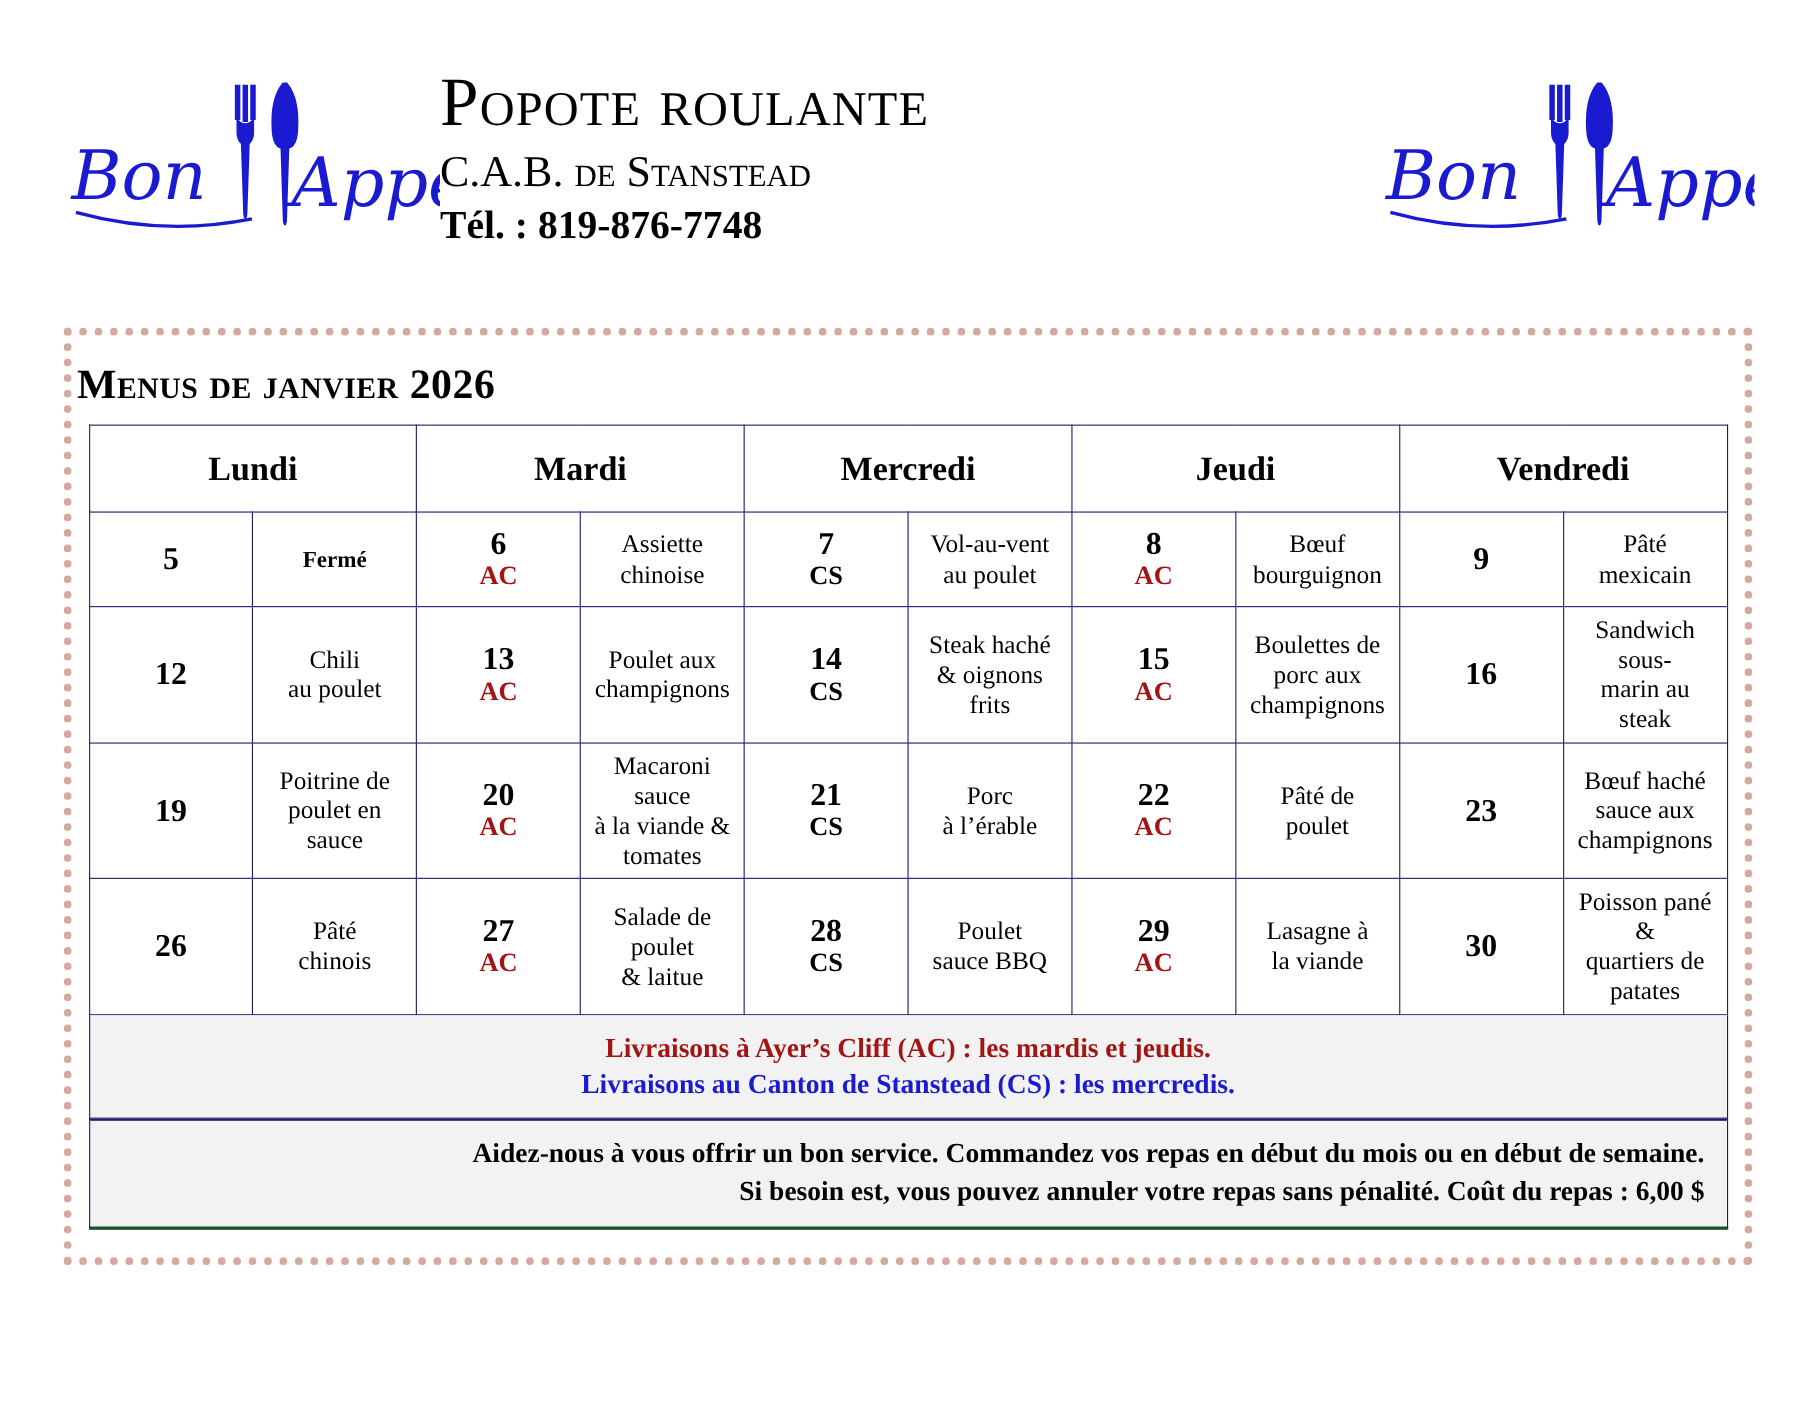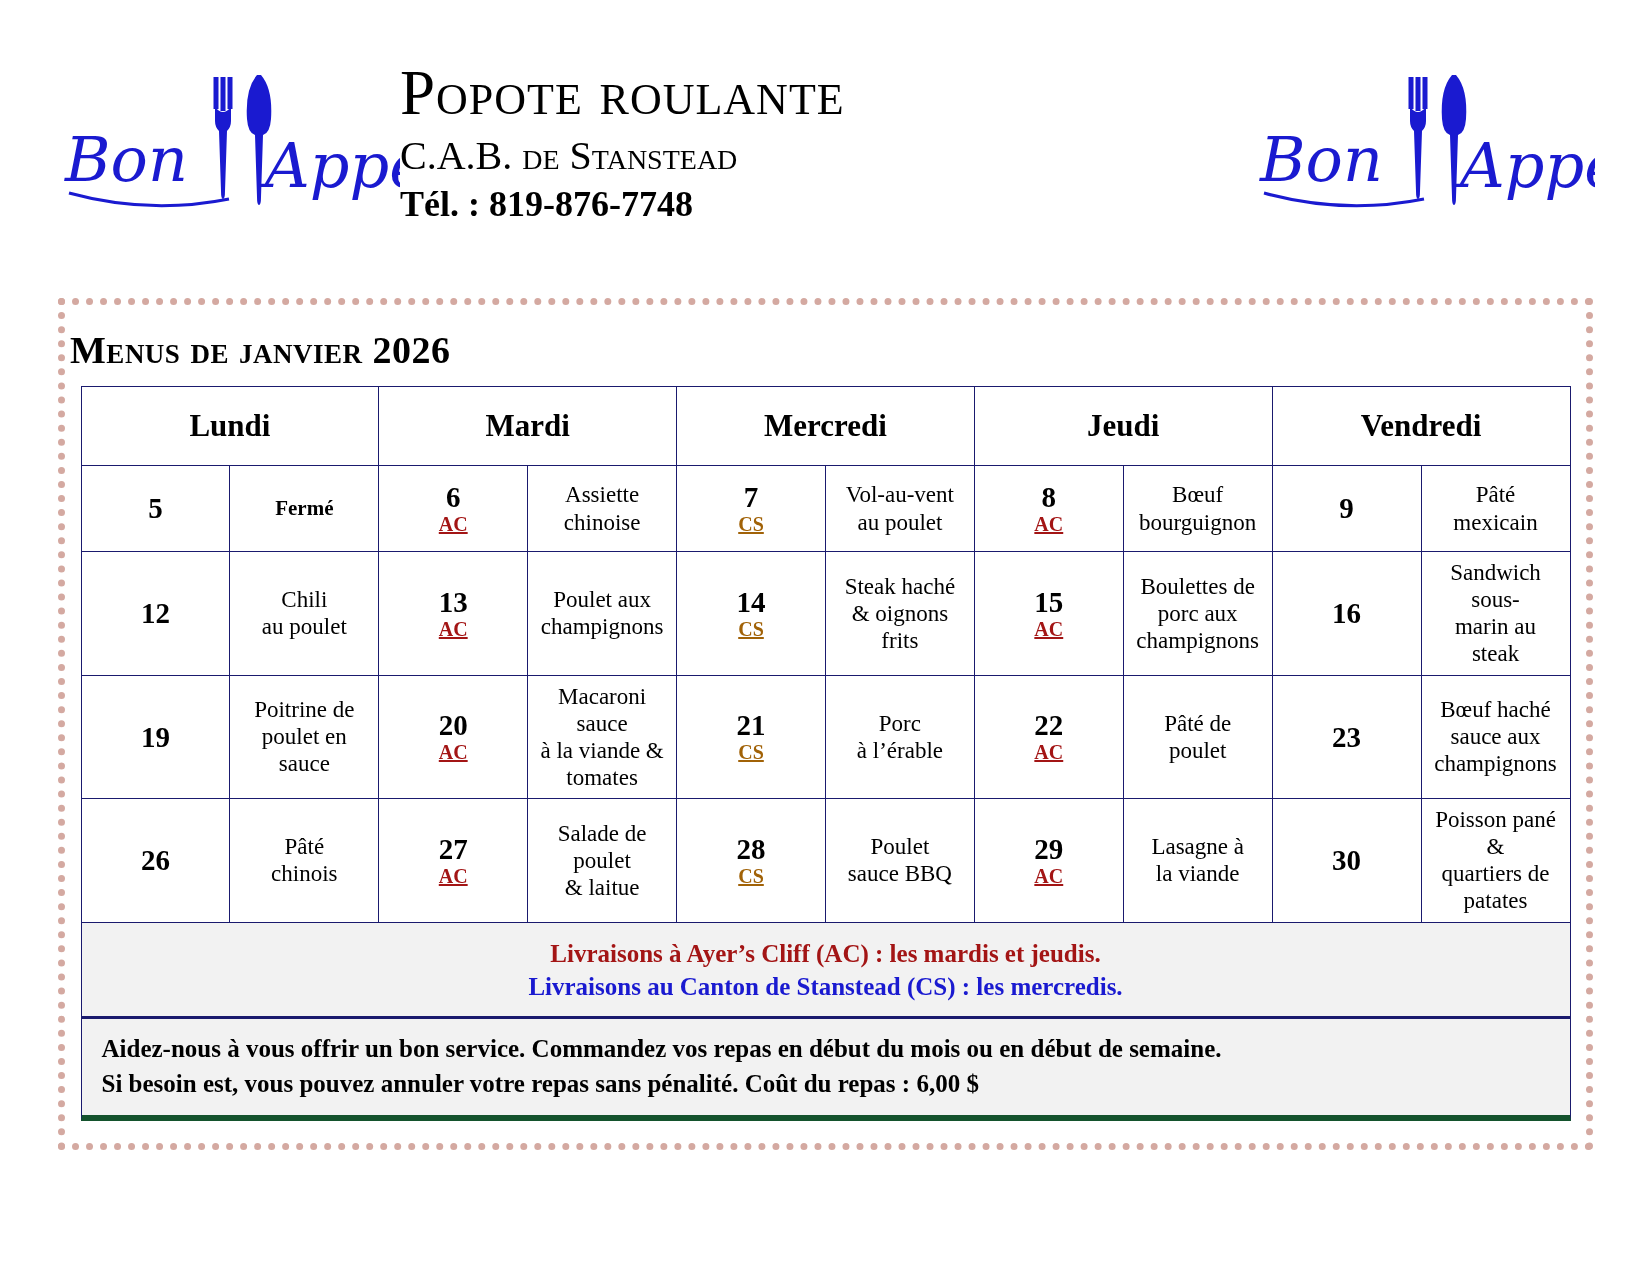--- a/index.html
+++ b/index.html
@@ -111,28 +111,27 @@
   .datecell {
     width: 62px;
     text-align: center;
     font-size: 29px;
     font-weight: bold;
     padding: 3px 0;
     line-height: 1.05;
   }
   .datecell .tag {
     display: block;
-    font-size: 20px;
+    font-size: 24px;
     font-weight: bold;
     line-height: 1.1;
     margin-top: 1px;
-    text-decoration: underline;
   }
   .tag.ac { color: #a31515; }
-  .tag.cs { color: #a16207; }
+  .tag.cs { color: #000000; }
   .mealcell {
     text-align: center;
     font-size: 23px;
     line-height: 1.18;
     padding: 7px 8px;
   }
   .mealcell.closed { font-weight: bold; font-size: 21px; }
 
   tr.wk { height: 86px; }
 
@@ -164,24 +163,24 @@
     width: 1490px;
     margin: 0 auto;
     border-top: 2px solid #1a1a6e;
   }
   .footer-box {
     width: 1490px;
     margin: 0 auto;
     background: #f2f2f2;
     border-left: 1px solid #1a1a6e;
     border-right: 1px solid #1a1a6e;
-    border-bottom: 6px solid #14532d;
+    border-bottom: 3px solid #14532d;
     box-sizing: border-box;
     padding: 12px 20px 14px 20px;
-    text-align: left;
+    text-align: right;
   }
   .footer-line {
     font-weight: bold;
     font-size: 25px;
     line-height: 1.4;
   }
 </style>
 </head>
 <body>
 

